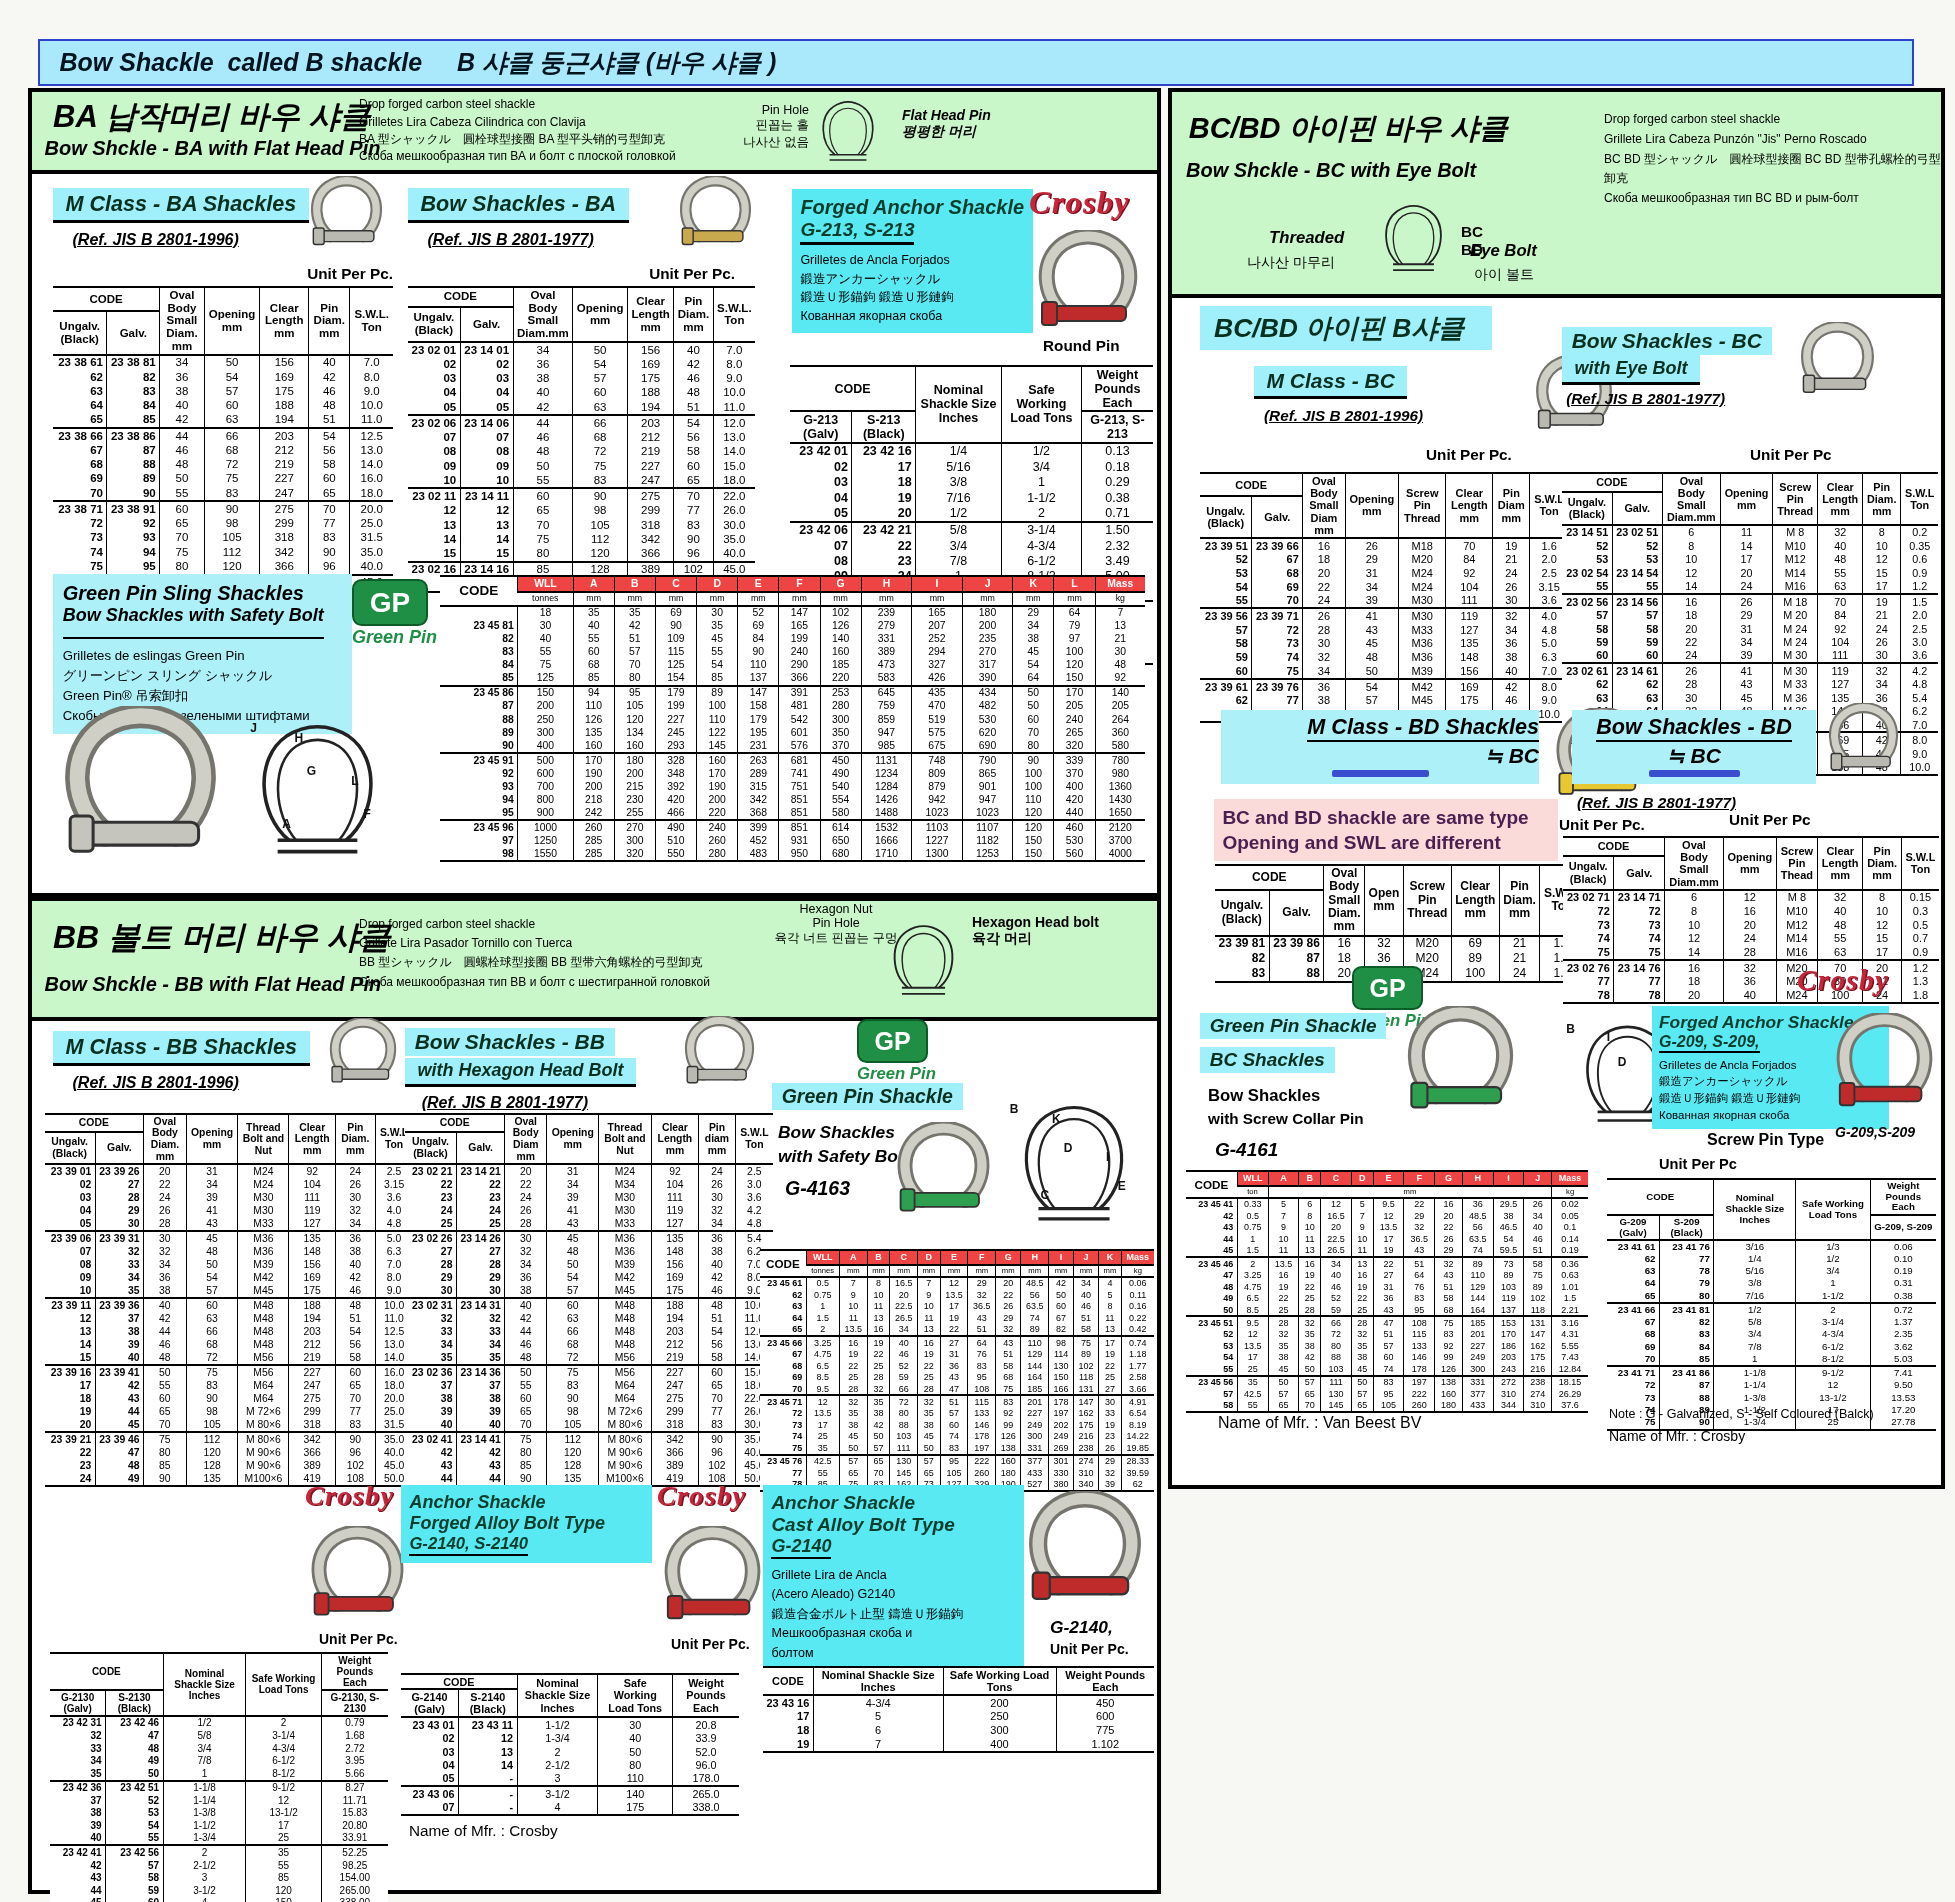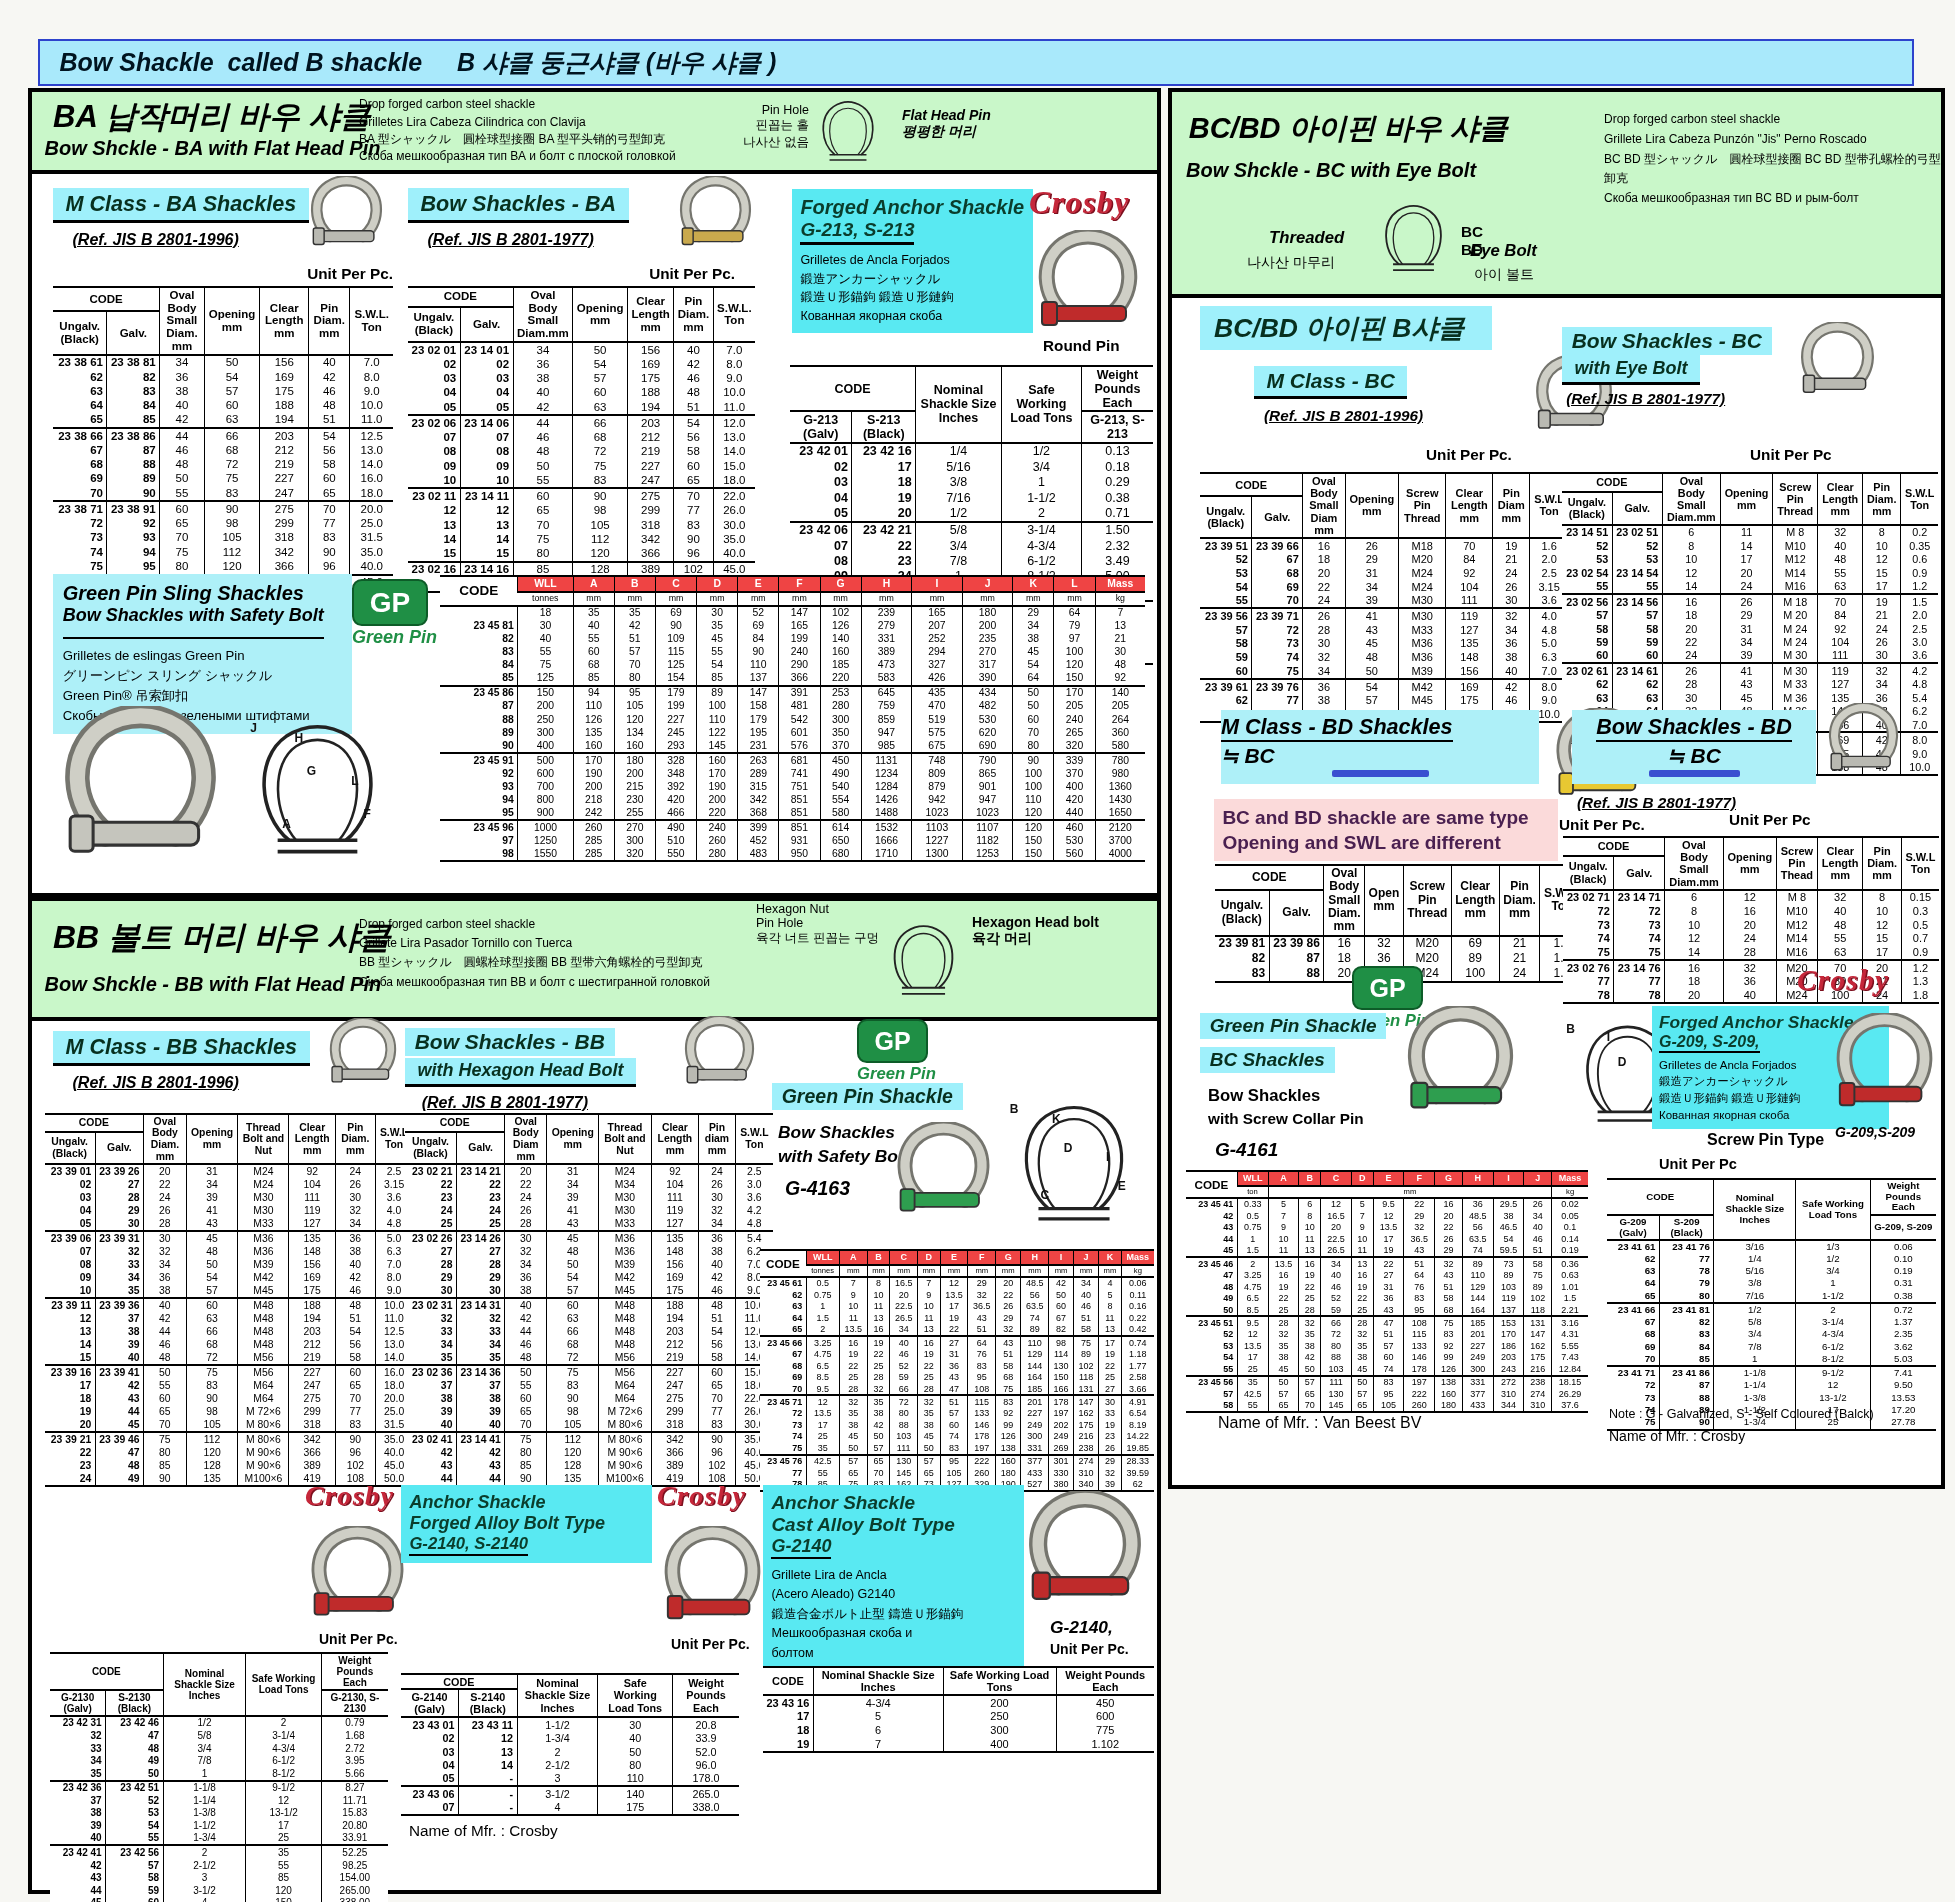--- a/index.html
+++ b/index.html
@@ -964,21 +964,21 @@
   </div>
 
   <div class="panel" style="left:28px;top:897px;width:1125px;height:989px;">
     <div class="gheader" style="height:116px;">
       <div class="abs ptitle" style="left:21px;top:15.3px;font-size:32px;">BB  볼트 머리 바우 샤클</div>
       <div class="abs ptitle" style="left:12.5px;top:72px;font-size:20px;">Bow Shckle - BB  with Flat Head Pin</div>
       <div class="abs preline" style="left:327px;top:14px;font-size:12px;line-height:1.6;">Drop forged carbon steel shackle
 Grillete Lira Pasador Tornillo con Tuerca
 BB 型シャックル　圓螺栓球型接圈  BB 型带六角螺栓的弓型卸克
 Скоба мешкообразная тип ВВ и болт с шестигранной головкой</div>
-      <div class="abs preline" style="left:724px;top:1.4px;font-size:12.5px;text-align:left;width:160px;">Hexagon Nut
+      <div class="abs preline" style="left:724px;top:1.4px;font-size:12.5px;text-align:center;width:160px;">Hexagon Nut
 Pin Hole
 육각 너트    핀꼽는 구멍</div>
       <div class="abs outline" style="left:853px;top:7px;width:77px;height:104px;"><svg viewBox="0 0 100 104" width="100%" height="100%">
             <path d="M30 88 C8 70 6 30 28 15 C42 6 58 6 72 15 C94 30 92 70 70 88" fill="none" stroke="#222" stroke-width="2.5"></path>
             <path d="M35 88 C19 70 17 34 35 22 C44 16 56 16 65 22 C83 34 81 70 65 88" fill="none" stroke="#222" stroke-width="1.8"></path>
             <line x1="22" y1="88" x2="78" y2="88" stroke="#222" stroke-width="2.5"></line>
             <line x1="22" y1="96" x2="78" y2="96" stroke="#222" stroke-width="2.5"></line>
           </svg></div>
       <div class="abs preline lbl" style="left:940px;top:12.5px;font-size:14px;">Hexagon Head bolt
 육각 머리</div>
@@ -2544,21 +2544,21 @@
               <td>60</td>
               <td>M 48</td>
               <td>188</td>
               <td>48</td>
               <td>10.0</td>
             </tr>
           </tbody>
         </table>
       </div>
 
-    <div class="abs" style="left:49px;top:618px;width:318px;background:#aef0f8;text-align:left;padding:4.2px 0 7px;">
+    <div class="abs" style="left:49px;top:618px;width:318px;background:#aef0f8;text-align:right;padding:4.2px 0 7px;">
       <div class="ptitle" style="font-size:21.6px;border-bottom:2.8px solid #000;display:inline-block;">M Class - BD  Shackles</div>
       <div class="ptitle" style="font-size:21px;margin-top:1.4px;">≒ BC</div>
       <div class="bluebar" style="width:97px;"></div>
     </div>
     <div class="abs pink preline" style="left:42px;top:707px;width:327px;font-size:19px;line-height:1.35;">BC and BD shackle are same type
 Opening and SWL are different</div>
     <div class="shk" style="left:382px;top:616px;width:94px;height:94px;"><svg viewBox="0 0 100 104" width="100%" height="100%">
           <path d="M27 84 C4 66 2 30 25 14 C40 4 60 4 75 14 C98 30 96 66 73 84" fill="none" stroke="#75756e" stroke-width="16" stroke-linecap="round"></path>
           <path d="M27 84 C4 66 2 30 25 14 C40 4 60 4 75 14 C98 30 96 66 73 84" fill="none" stroke="#cfcfc6" stroke-width="10" stroke-linecap="round"></path>
           <rect x="12" y="76" width="76" height="15" rx="5" fill="#e8c832" stroke="#333" stroke-width="2"></rect>

